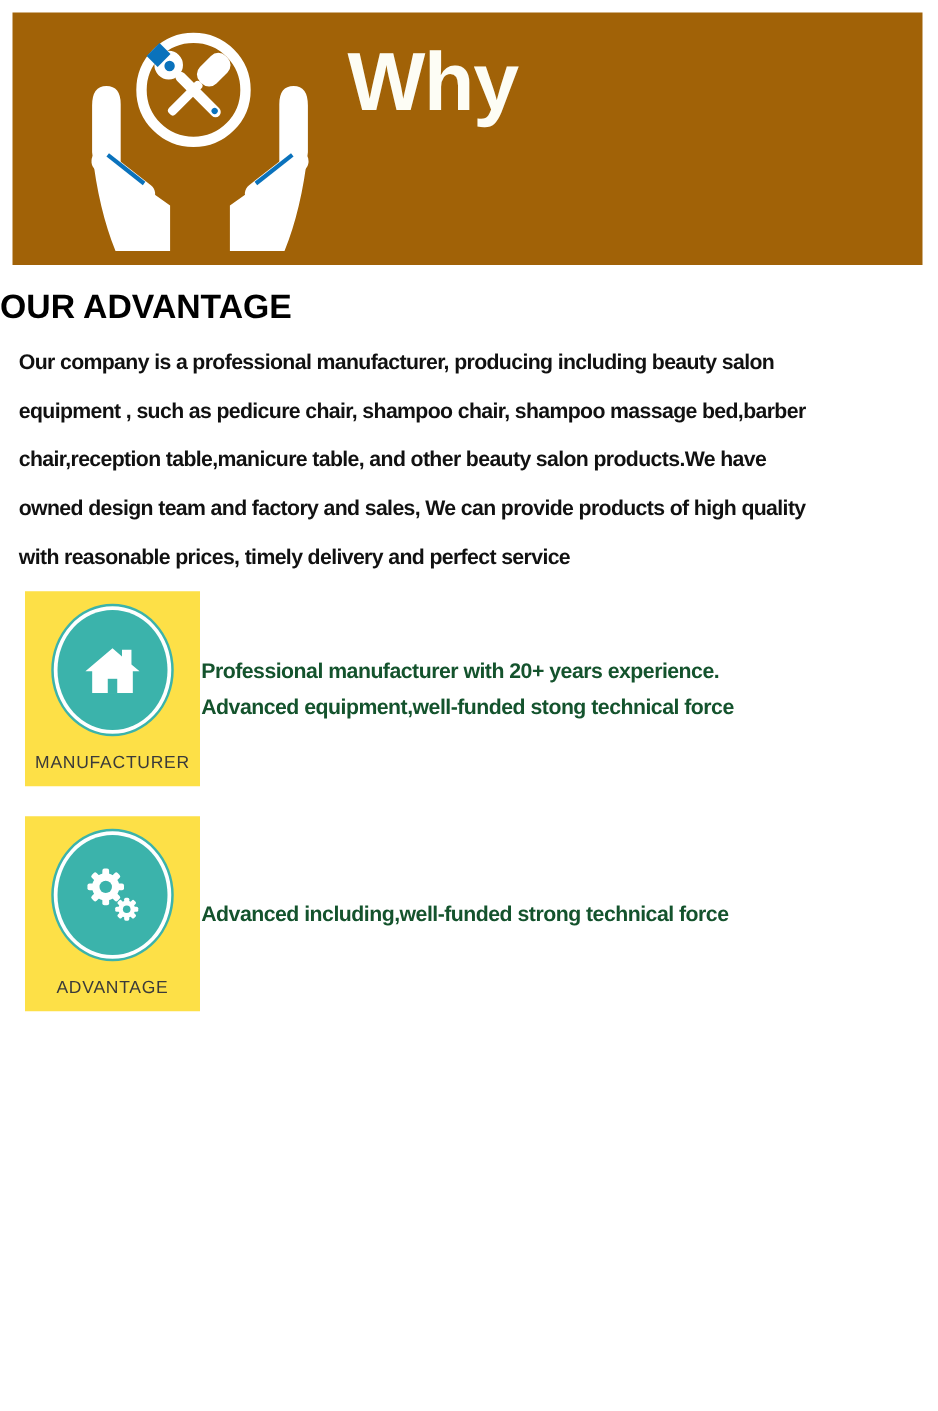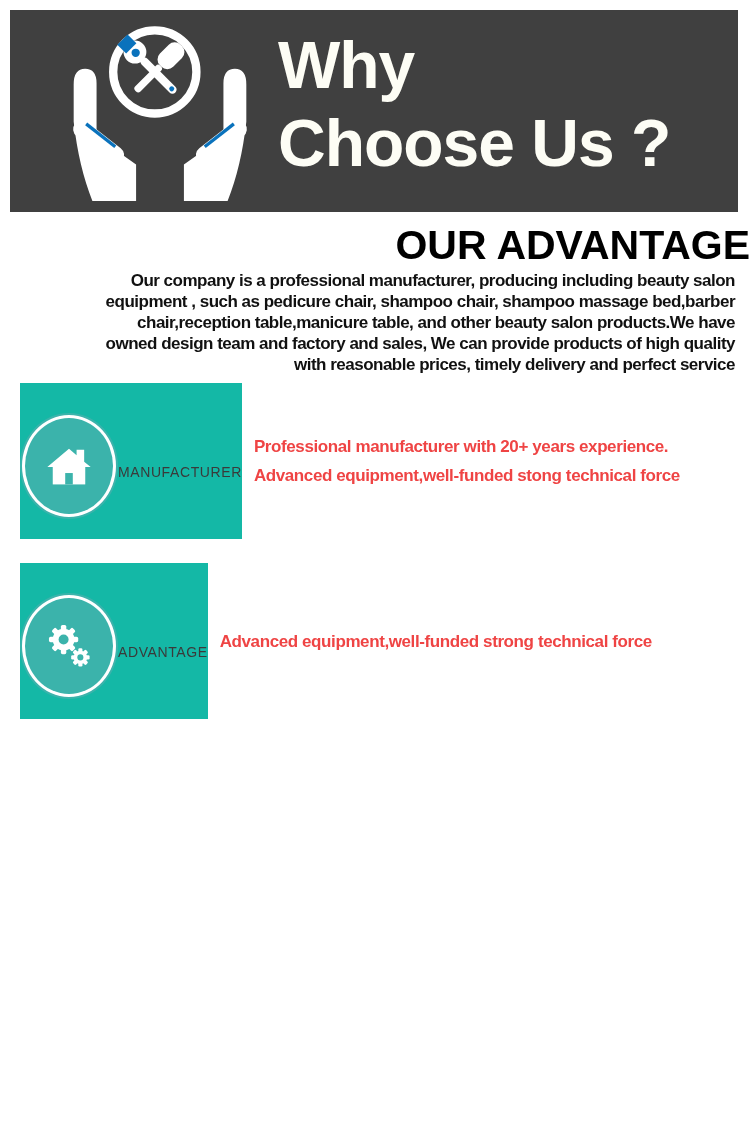--- a/index.html
+++ b/index.html
@@ -4,63 +4,63 @@
 <style>
   * { margin:0; padding:0; box-sizing:border-box; }
   html,body { width:750px; background:#fff; font-family:"Liberation Sans", sans-serif; }
   body { height:1129px; overflow:hidden; }
 
   
   .banner {
     position:relative;
     margin:10px 12px 0 10px;
     height:202px;
-    background:#404040;
+    background:#a16207;
   }
   .hands-art { position:absolute; left:50px; top:12px; }
   .banner-title {
     position:absolute; left:268px; top:16px;
     color:#fdfdf5; font-weight:bold; letter-spacing:-1px;
     font-size:66px; line-height:78px; white-space:nowrap;
   }
 
   
   .advantage-heading {
-    margin-top:14px; text-align:right;
-    font-size:41px; line-height:38px; font-weight:bold; color:#000;
+    margin-top:14px; text-align:left;
+    font-size:27px; line-height:38px; font-weight:bold; color:#000;
     letter-spacing:0;
   }
   .intro-text {
     margin:6px 15px 0 15px;
-    font-size:17px; line-height:21px; font-weight:bold; color:#111;
-    letter-spacing:-0.5px; white-space:pre-line;text-align:right;
+    font-size:17px; line-height:39px; font-weight:bold; color:#111;
+    letter-spacing:-0.5px; white-space:pre-line;
   }
 
   
   .features { margin-top:8px; }
   .feature-row { display:flex; align-items:center; margin:0 12px 24px 20px; }
   .icon-card {
-    flex:0 0 140px; min-height:156px; background:#14b8a6;
-    display:flex; align-items:center;
+    flex:0 0 140px; min-height:156px; background:#fde047;
+    display:flex; flex-direction:column; align-items:center;
     padding-top:10px;
   }
   .badge-outer {
     width:98px; height:106px; border:2px solid #3bb3ab; border-radius:50%;
     padding:3px; background:#fff;
   }
   .badge-inner {
     width:100%; height:100%; border-radius:50%; background:#3bb3ab;
     display:flex; align-items:center; justify-content:center;
   }
   .icon-label {
     margin-top:12px; font-size:14px; letter-spacing:0.6px; color:#3a3a3a;
   }
   .feature-text {
-    margin-left:12px; max-width:575px;
-    font-size:17px; line-height:29px; font-weight:bold; color:#ef4444;
+    margin-left:1px; max-width:575px;
+    font-size:17px; line-height:29px; font-weight:bold; color:#14532d;
     letter-spacing:-0.4px; white-space:pre-line;
   }
 </style>
 </head>
 <body>
 
 <div class="banner">
   <svg class="hands-art" width="200" height="182" viewBox="0 0 190 175">
 
     <circle cx="90" cy="48" r="40" fill="none" stroke="#fff" stroke-width="8"></circle>
@@ -85,21 +85,20 @@
     </g>
 
     <g transform="translate(190 0) scale(-1 1)">
       <path d="M12 60 Q12 45 23 45 Q34 45 34 59 L34 110 L72 137 L72 172 L30 172 Q17 140 12 96 Z" fill="#fff"></path>
       <line x1="20" y1="103" x2="52" y2="128" stroke="#fff" stroke-width="17" stroke-linecap="round"></line>
       <line x1="24" y1="98" x2="52" y2="120" stroke="#0a72bc" stroke-width="3.2"></line>
     </g>
   </svg>
   <div class="banner-title">
     <div>Why</div>
-    <div>Choose Us ?</div>
   </div>
 </div>
 
 <div class="advantage-heading">OUR ADVANTAGE</div>
 <div class="intro-text">Our company is a professional manufacturer, producing including beauty salon
 equipment , such as pedicure chair, shampoo chair, shampoo massage bed,barber
 chair,reception table,manicure table, and other beauty salon products.We have
 owned design team and factory and sales, We can provide products of high quality
 with reasonable prices, timely delivery and perfect service</div>
 
@@ -149,21 +148,21 @@
               <rect x="32.6" y="26" width="3.8" height="5" rx="1.2" transform="rotate(225 34.5 34.5)"></rect>
               <rect x="32.6" y="26" width="3.8" height="5" rx="1.2" transform="rotate(270 34.5 34.5)"></rect>
               <rect x="32.6" y="26" width="3.8" height="5" rx="1.2" transform="rotate(315 34.5 34.5)"></rect>
             </g>
             <circle cx="34.5" cy="34.5" r="2.8" fill="#3bb3ab"></circle>
           </svg>
         </div>
       </div>
       <div class="icon-label">ADVANTAGE</div>
     </div>
-    <div class="feature-text">Advanced equipment,well-funded strong technical force</div>
+    <div class="feature-text">Advanced including,well-funded strong technical force</div>
   </div>
 
   <div class="feature-row">
   </div>
 
   <div class="feature-row">
   </div>
 
 </div>
 

